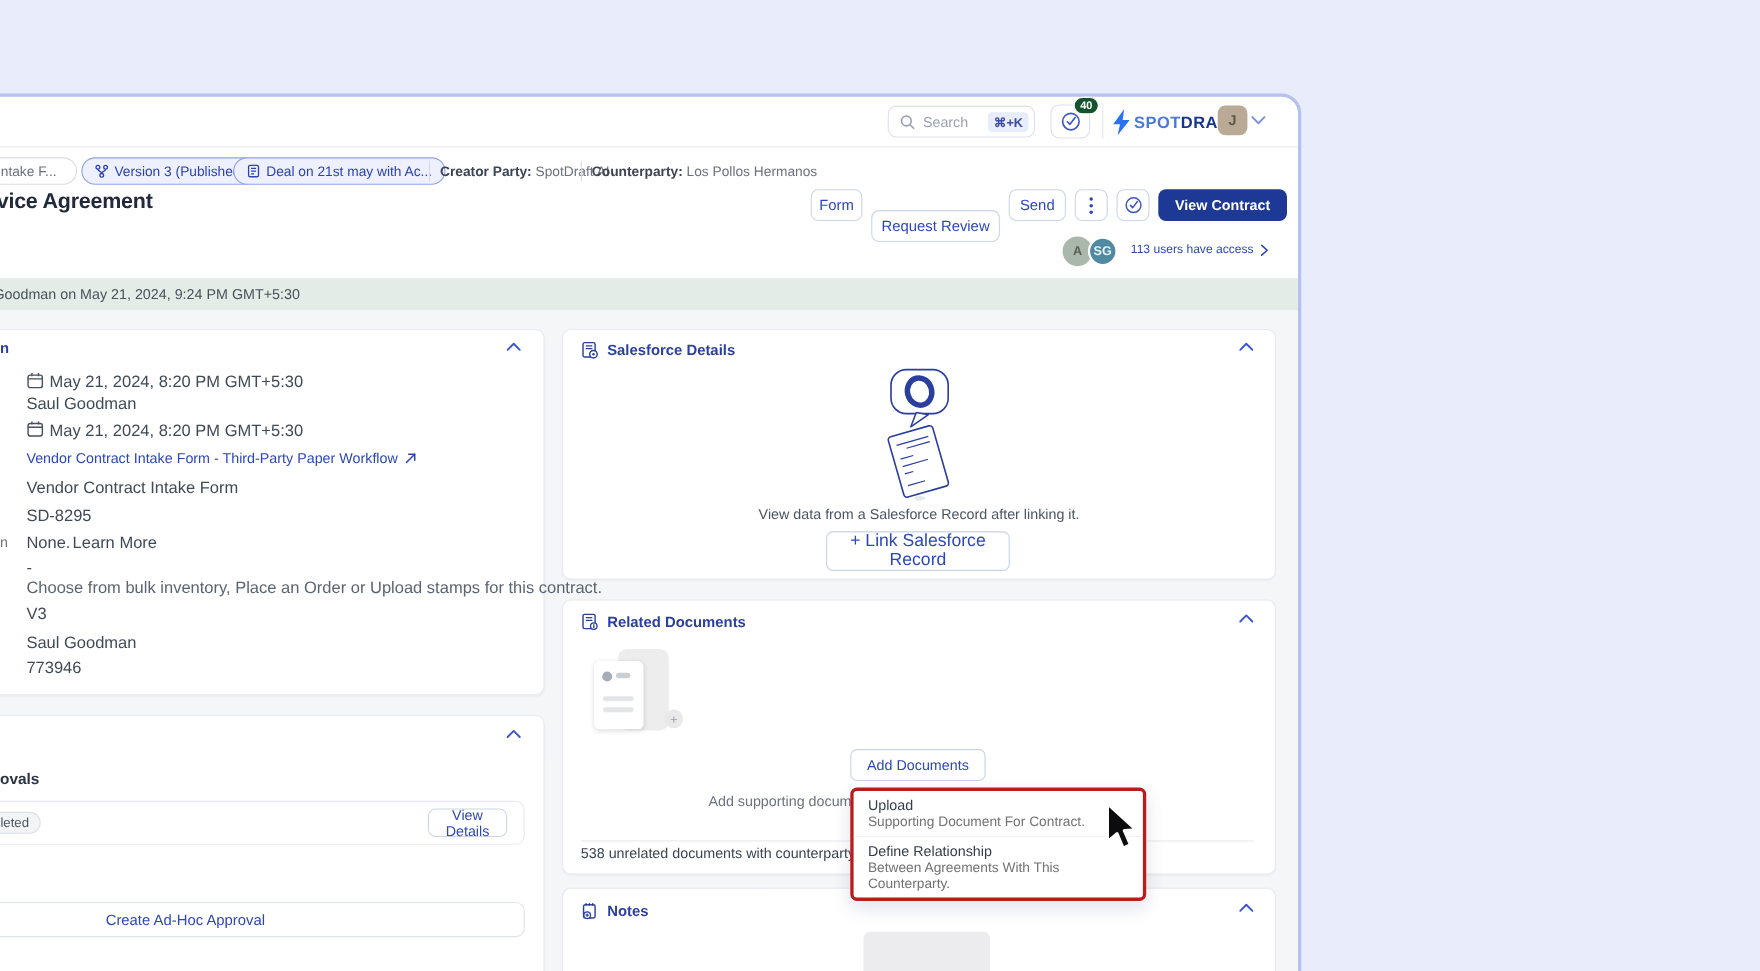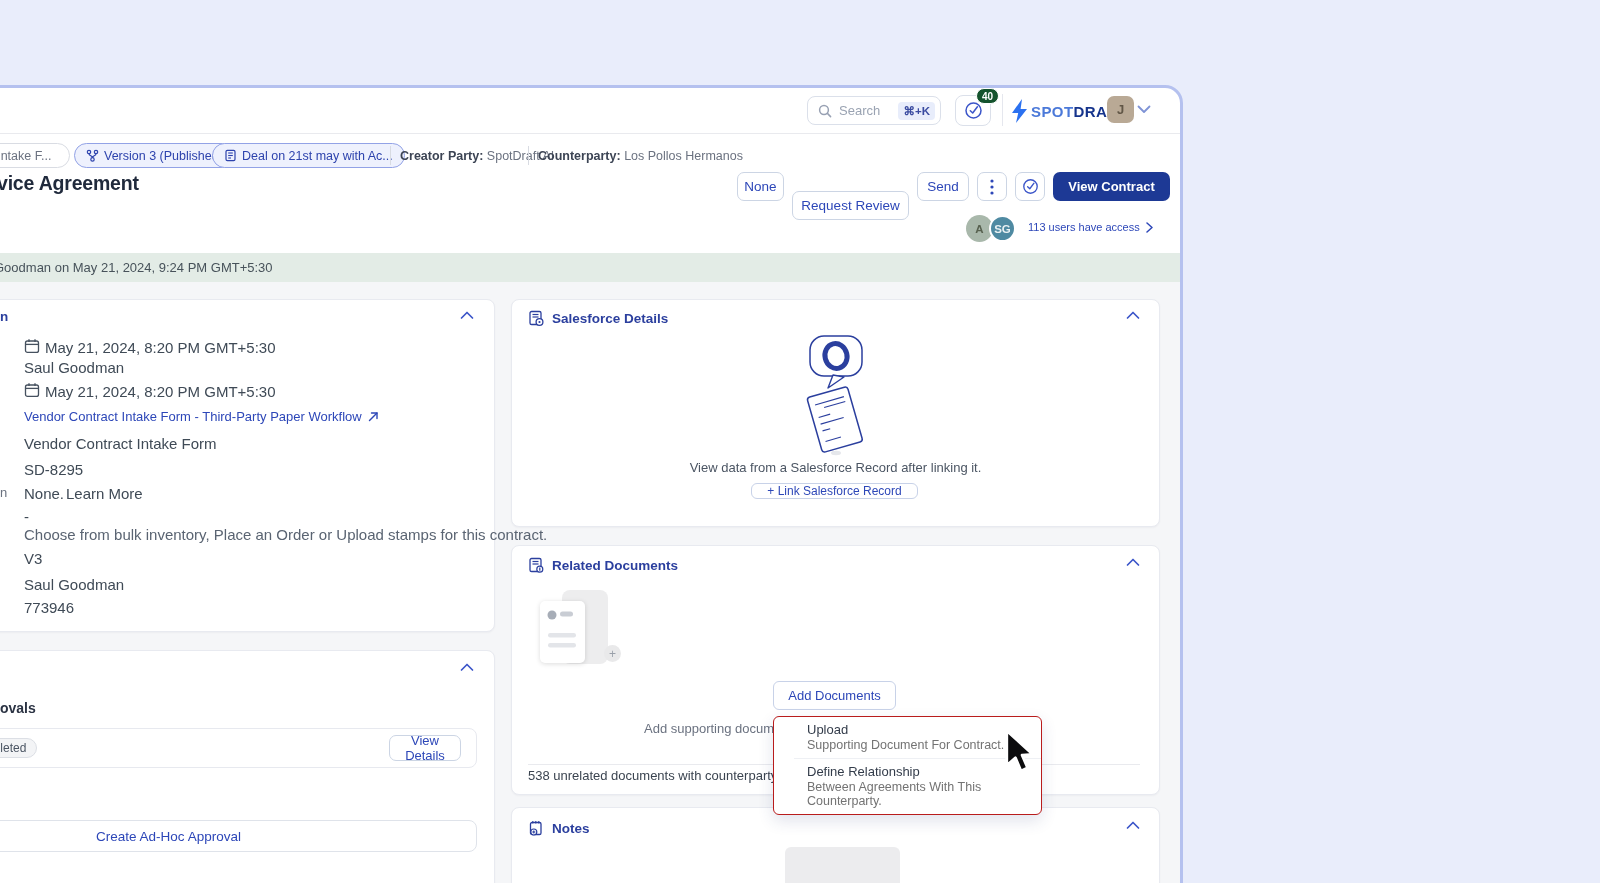--- a/index.html
+++ b/index.html
@@ -67,22 +67,22 @@
   .frag-gray { color:#6b7280; font-size:13px; }
 
   .card-title { font-size:13.5px; font-weight:700; color:#2b3f9e; white-space:nowrap; }
   .chev { cursor:pointer; }
 
   .pill { height:20px; border-radius:10px; background:#f3f4f6; border:1px solid #dcdfe5;
           color:#4b5563; font-size:12px; display:flex; align-items:center; padding:0 10px; }
 
   .center-text { text-align:center; font-size:13px; color:#4b5563; }
 
-  .menu { left:773px; top:716px; width:269px; background:#fff; border:1px solid #b91c1c;
-          border-radius:6px; box-shadow:0 6px 16px rgba(40,60,120,.14); z-index:10; overflow:hidden;padding-left:20px; }
+  .menu { left:773px; top:716px; width:269px; background:#fff; border:3px solid #b91c1c;
+          border-radius:6px; box-shadow:0 6px 16px rgba(40,60,120,.14); z-index:10; overflow:hidden; }
   .menu-item { padding:5px 13px 6px; cursor:pointer; }
   .menu-item + .menu-item { border-top:1px solid #eef0f4; }
   .menu-label { font-size:13px; color:#333c4a; }
   .menu-desc { font-size:12.5px; color:#737373; margin-top:1px; }
 
   .gray-ph { background:#ececee; border-radius:6px; }
   svg { display:block; }
 </style>
 </head>
 <body>
@@ -162,21 +162,21 @@
     <span class="val">SpotDraft AI</span>
   </div>
   <div class="abs vdiv" style="left:528px; top:146px; height:19px; background:#d8dbe2;"></div>
   <div class="abs meta" style="left:538px; top:149px;">
     <b>Counterparty:</b>
     <span class="val">Los Pollos Hermanos</span>
   </div>
 
   <div class="abs page-title">vice Agreement</div>
 
-  <button class="abs btn" style="left:737px; top:172px; width:47px;">None</button>
+  <button class="abs btn" style="left:737px; top:172px; width:47px;">Form</button>
   <button class="abs btn" style="left:792px; top:172px; width:117px;margin-top:19px;">Request Review</button>
   <button class="abs btn" style="left:917px; top:172px; width:52px;">Send</button>
   <button class="abs btn" style="left:977px; top:172px; width:30px;">
     <span>
       <svg width="4" height="16" viewBox="0 0 4 16">
           <circle cx="2" cy="2" r="1.6" fill="#2d47b8"></circle>
           <circle cx="2" cy="8" r="1.6" fill="#2d47b8"></circle>
           <circle cx="2" cy="14" r="1.6" fill="#2d47b8"></circle>
         </svg>
     </span>
@@ -297,21 +297,21 @@
         <line x1="36" y1="66" x2="66" y2="66" stroke="#2b3f9e" stroke-width="1.1"></line>
         <line x1="44" y1="71" x2="66" y2="71" stroke="#2b3f9e" stroke-width="1.1"></line>
         <line x1="36" y1="79" x2="48" y2="79" stroke="#2b3f9e" stroke-width="1.1"></line>
         <line x1="36" y1="86" x2="60" y2="86" stroke="#2b3f9e" stroke-width="1.1"></line>
         <line x1="36" y1="93" x2="44" y2="93" stroke="#2b3f9e" stroke-width="1.1"></line>
         <line x1="36" y1="104" x2="52" y2="104" stroke="#2b3f9e" stroke-width="1.1"></line>
       </g>
     </svg>
   </div>
   <div class="abs center-text" style="left:511px; top:460px; width:649px;">View data from a Salesforce Record after linking it.</div>
-  <button class="abs btn" style="left:751px; top:483px; width:167px; height:16px; font-size:12px; border-color:#c8d2e8; border-radius:6px;">+ Link Salesforce Record</button>
+  <button class="abs btn" style="left:751px; top:483px; width:167px; height:36px; font-size:16px; border-color:#c8d2e8; border-radius:6px;">+ Link Salesforce Record</button>
 
   <div class="card" style="left:511px; top:545px; width:649px; height:250px;"></div>
   <div class="abs" style="left:528px; top:557px;">
     <svg width="17" height="17" viewBox="0 0 17 17">
         <rect x="2" y="1.5" width="11" height="13" rx="1.6" fill="none" stroke="#2b3f9e" stroke-width="1.3"></rect>
         <line x1="4.5" y1="4.5" x2="10.5" y2="4.5" stroke="#2b3f9e" stroke-width="1.2"></line>
         <line x1="4.5" y1="7" x2="10.5" y2="7" stroke="#2b3f9e" stroke-width="1.2"></line>
         <circle cx="11.8" cy="12.2" r="3" fill="#fff" stroke="#2b3f9e" stroke-width="1.2"></circle>
         <line x1="11.8" y1="10.6" x2="11.8" y2="13.8" stroke="#2b3f9e" stroke-width="1.2"></line>
       </svg>

